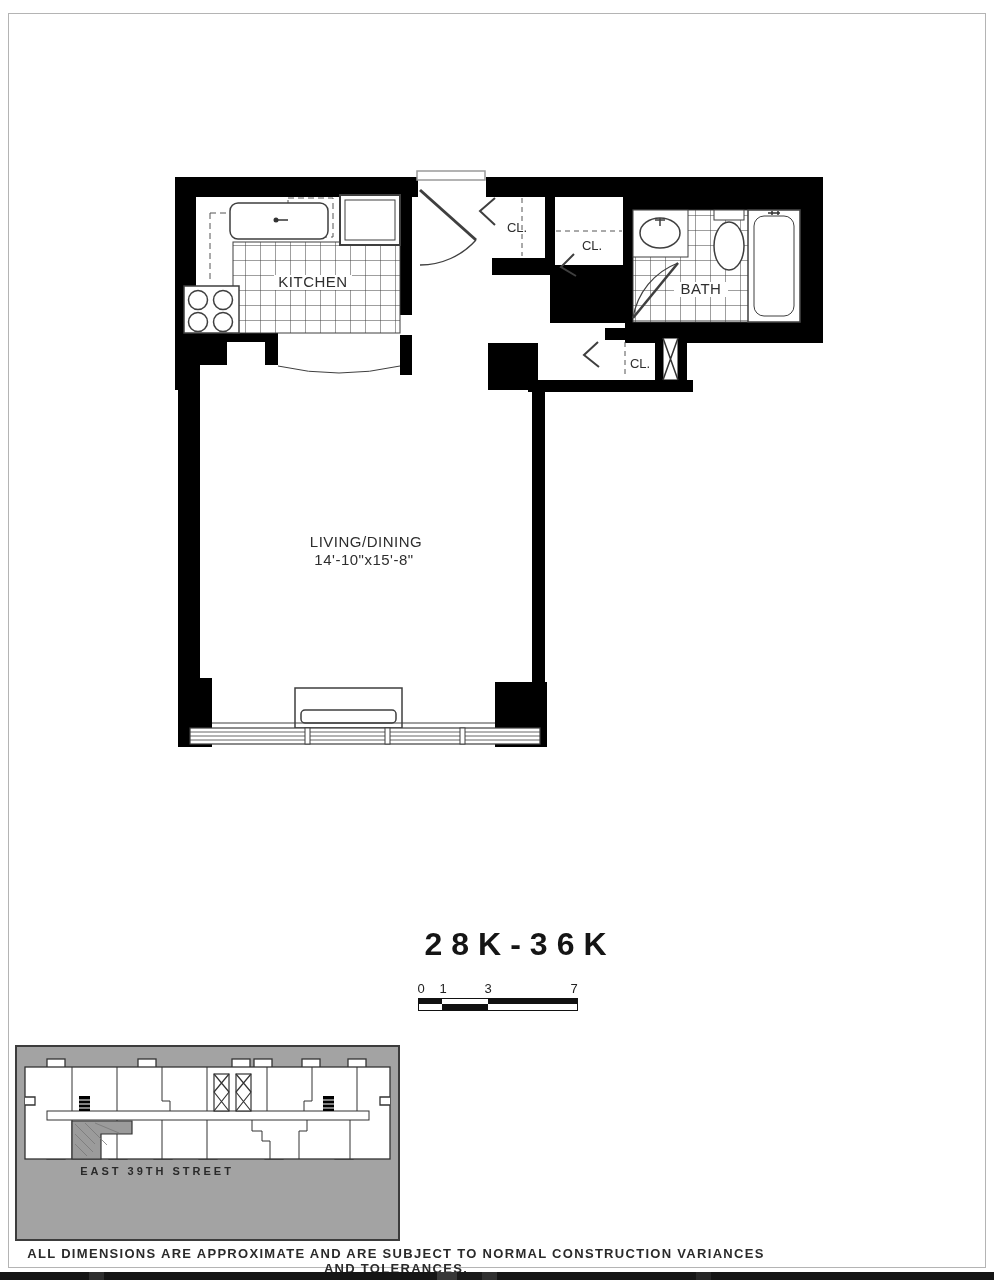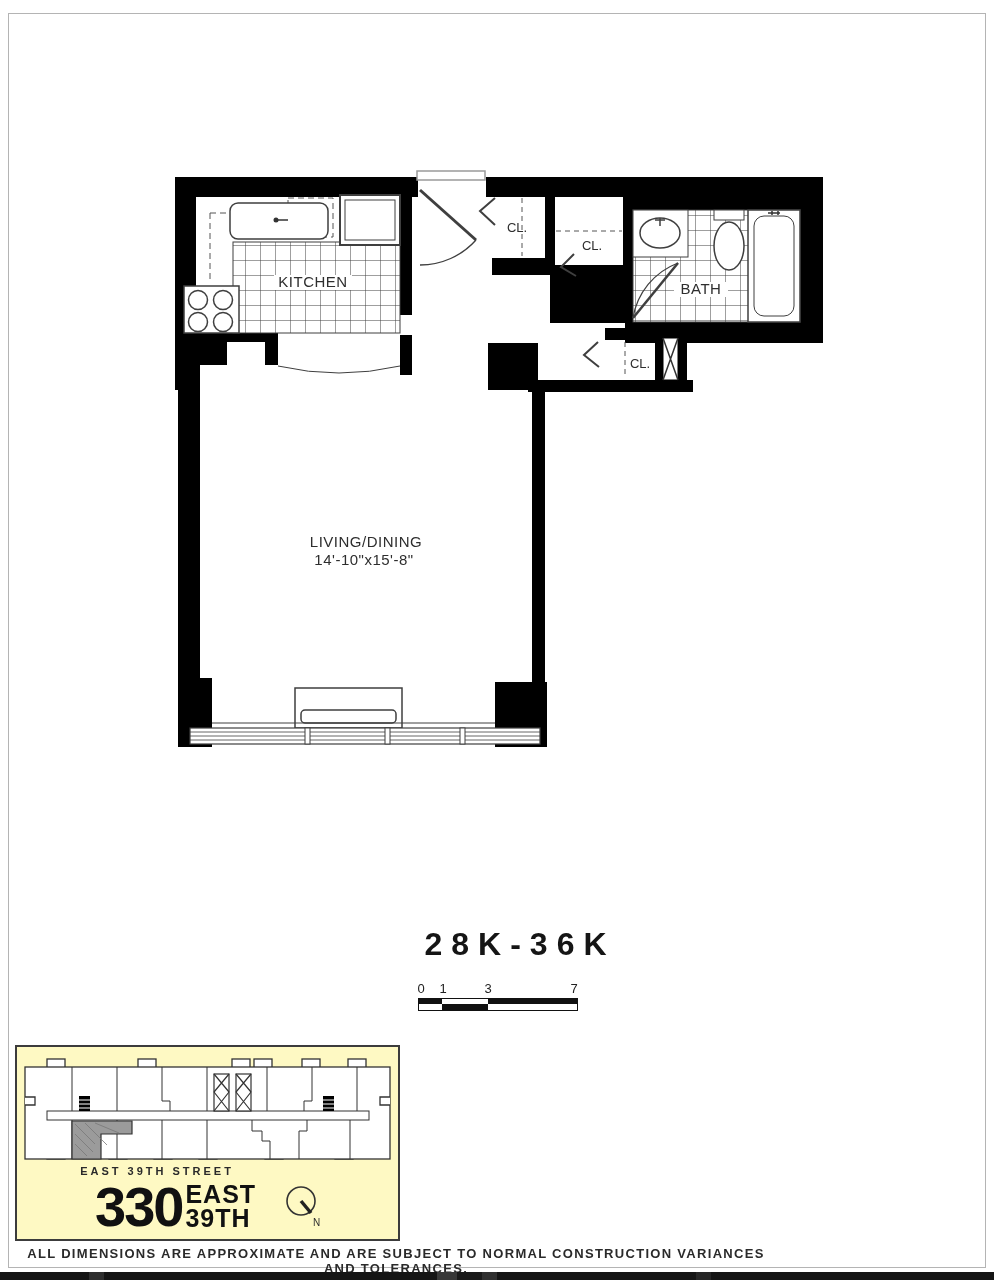--- a/index.html
+++ b/index.html
@@ -13,21 +13,21 @@
   
   .unit-title{position:absolute;left:310px;top:926px;width:420px;text-align:center;
        font-size:32px;font-weight:bold;letter-spacing:9px;color:#151515;}
   
   .scalebar{position:absolute;left:418px;top:981px;width:170px;height:32px;}
   .scalebar .tick{position:absolute;top:0;font-size:13px;color:#222;transform:translateX(-50%);}
   .sb-bar{position:absolute;left:0;top:17px;width:158px;height:11px;border:1px solid #111;background:#fff;}
   .sb-seg{position:absolute;}
   
   .keyplan{position:absolute;left:15px;top:1045px;width:385px;height:196px;
-       border:2px solid #3c3c3c;background:#fef9c3;box-sizing:border-box;}
+       border:2px solid #3c3c3c;background:#a3a3a3;box-sizing:border-box;}
   .keyplan-svg{position:absolute;left:0;top:2px;width:381px;height:120px;}
   .street{position:absolute;left:0;top:118px;width:280px;text-align:center;
        font-size:11px;font-weight:bold;letter-spacing:3px;color:#2a2a2a;}
   .logo-row{position:absolute;left:78px;top:132px;display:flex;align-items:center;}
   .logo-number{font-size:56px;font-weight:bold;letter-spacing:-2px;color:#111;line-height:1;}
   .logo-words{display:flex;flex-direction:column;margin-left:3px;}
   .logo-words span{font-size:25px;font-weight:bold;letter-spacing:1px;color:#111;line-height:0.95;}
   .north{margin-left:26px;position:relative;width:40px;height:46px;}
   
   .disclaimer{position:absolute;left:10px;top:1246px;width:772px;text-align:center;
@@ -230,31 +230,17 @@
       <rect x="62" y="47" width="11" height="15" fill="#000"></rect>
       <path d="M62,51 h11 M62,55 h11 M62,59 h11" stroke="#fff" stroke-width="1"></path>
       <rect x="306" y="47" width="11" height="15" fill="#000"></rect>
       <path d="M306,51 h11 M306,55 h11 M306,59 h11" stroke="#fff" stroke-width="1"></path>
     </g>
 
     <path d="M55,72 h60 v13 h-31 v25 h-29 z" fill="#9b9b9b" stroke="#333" stroke-width="1.2"></path>
     <path d="M58,75 l20,20 M58,85 l18,18 M58,95 l12,12 M68,74 l22,22 M78,74 l24,10" stroke="#777" stroke-width="0.8"></path>
   </svg>
   <div class="street">EAST 39TH STREET</div>
-  <div class="logo-row">
-    <span class="logo-number">330</span>
-    <span class="logo-words">
-      <span>EAST</span>
-      <span>39TH</span>
-    </span>
-    <span class="north">
-      <svg width="40" height="46" viewBox="0 0 40 46">
-        <circle cx="19" cy="17" r="14" fill="none" stroke="#333" stroke-width="1.6"></circle>
-        <path d="M19,17 L29,29" stroke="#222" stroke-width="3.5"></path>
-        <text x="31" y="42" font-size="10" fill="#222">N</text>
-      </svg>
-    </span>
-  </div>
 </div>
 
 <div class="disclaimer">ALL DIMENSIONS ARE APPROXIMATE AND ARE SUBJECT TO NORMAL CONSTRUCTION VARIANCES AND TOLERANCES.</div>
 
 <div class="bottom-strip"></div>
 
 </body></html>

